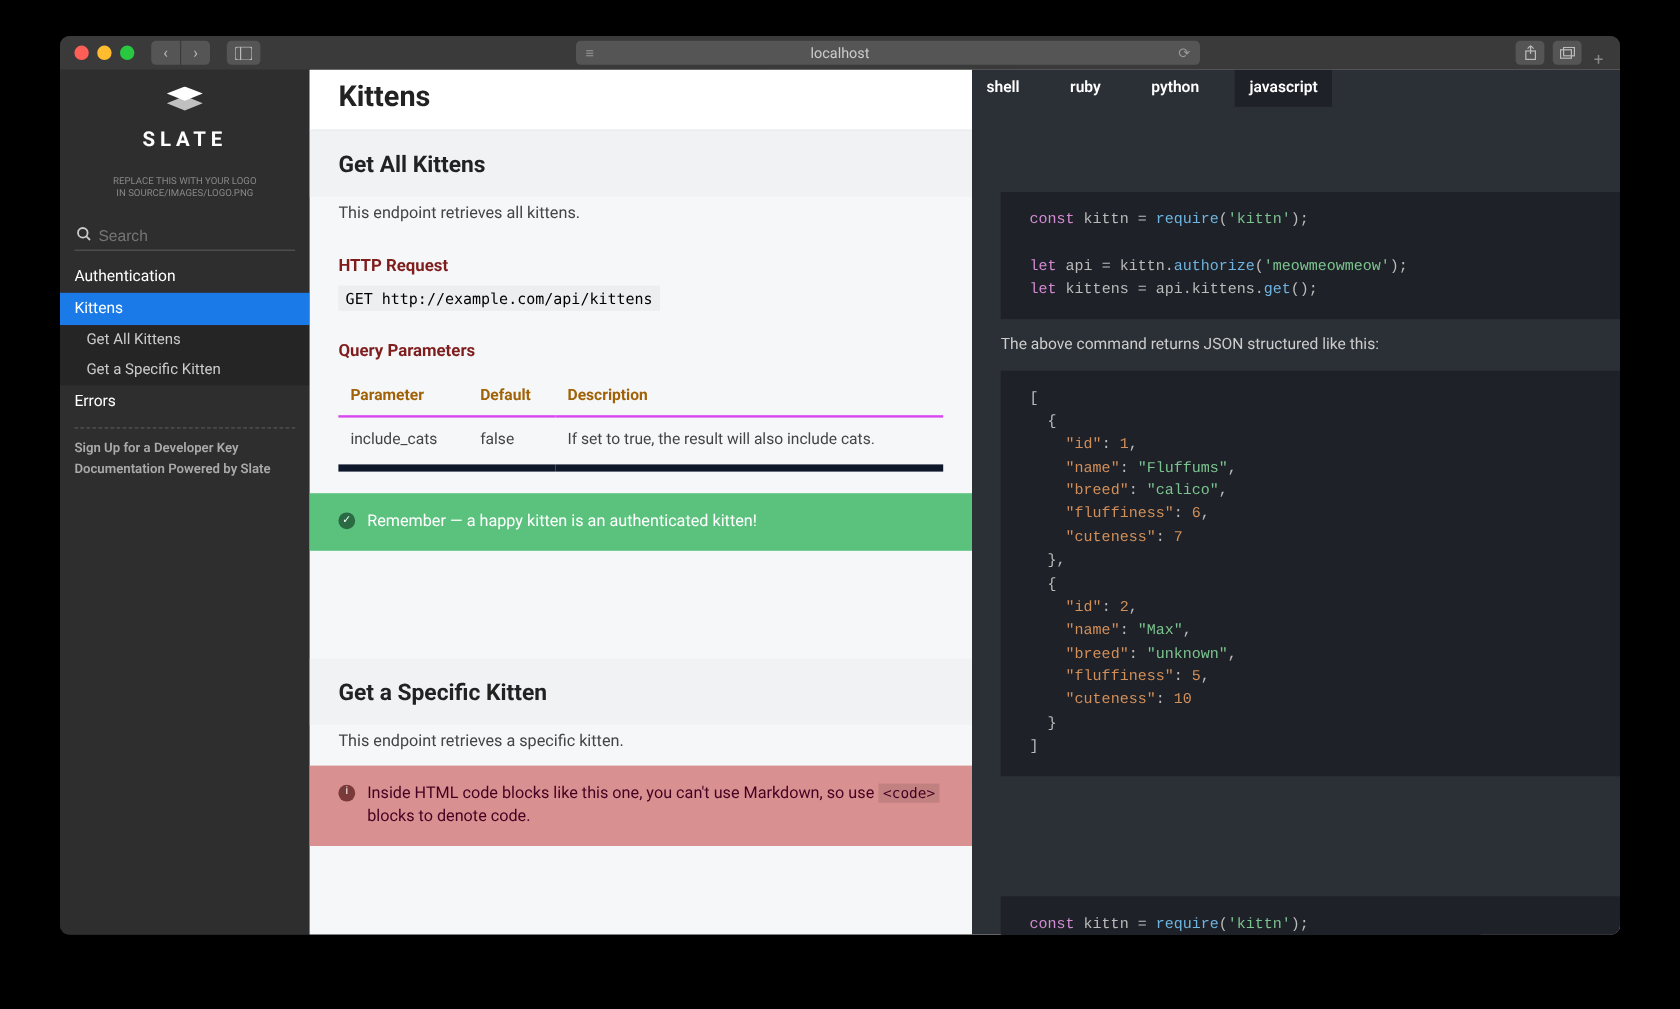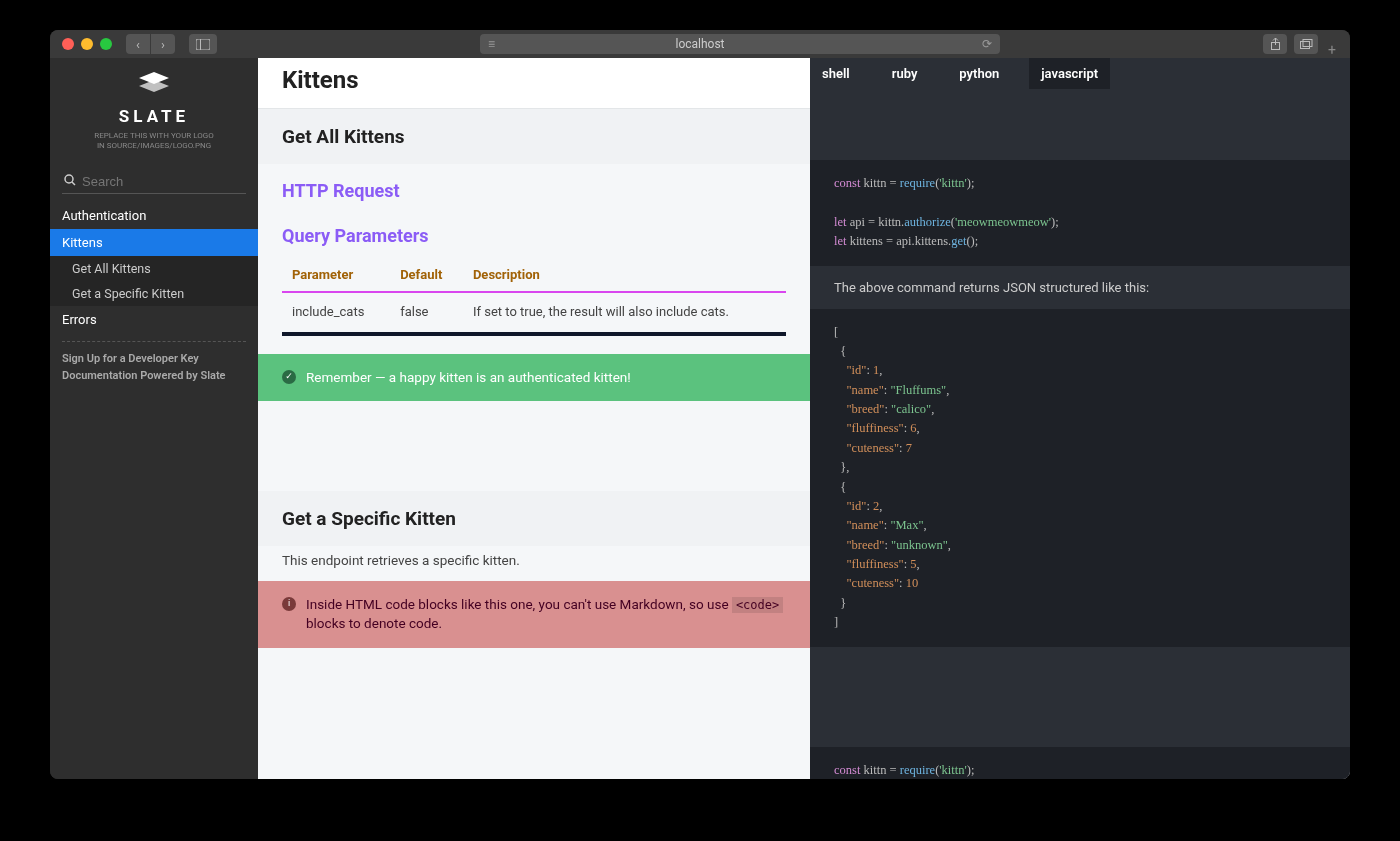--- a/index.html
+++ b/index.html
@@ -23,58 +23,58 @@
   .titlebar .right-btns{display:flex;gap:6px;}
   .right-btns .nav-btn{border-radius:4px;}
   .plus-tab{color:#888;font-size:14px;padding:4px 2px 0 2px;cursor:pointer;align-self:flex-end;}
 
   .content { flex:1; display:flex; overflow:hidden; }
   
   .sidebar { width:208px; background:#2e2e2e; color:#ccc; overflow-y:auto; font-size:13px; }
   .logo-block{ text-align:center; padding:14px 10px 10px; }
   .logo-icon{ font-size:26px; color:#fff; line-height:1; }
   .logo-text{ font-weight:700; letter-spacing:4px; font-size:17px; color:#fff; margin-top:6px;}
-  .logo-sub{ font-size:8px; color:#888; margin-top:5px; line-height:1.3; text-transform:uppercase;}
+  .logo-sub{ font-size:8px; color:#888; margin-top:19px; line-height:1.3; text-transform:uppercase;}
   .search-box{ margin:8px 12px; border-bottom:1px solid #555; display:flex; align-items:center; gap:6px; padding:4px 2px;}
   .search-box input{ background:transparent; border:none; color:#ccc; font-size:13px; outline:none; width:100%;}
   .search-box .search-ico{color:#ccc;font-size:12px;}
   .nav-item{ padding:6px 12px; color:#fff; font-size:13px; cursor:pointer;}
   .nav-item.active{ background:#1a7ae8; }
   .sub-item{ padding:5px 12px 5px 22px; color:#ccc; font-size:12.5px; cursor:pointer; background:#252525;}
   .footer-links{ border-top:1px dashed #555; margin:8px 12px; padding-top:8px;}
   .footer-links div{ font-size:11px; color:#aaa; font-weight:600; padding:2px 0; cursor:pointer;}
 
   
   .main { flex:1; background:#f5f7f9; overflow-y:auto; position:relative; }
   .doc-col { margin-right:540px; }
   .h1 { font-size:24px; font-weight:700; color:#222; background:#fff; padding:8px 24px 14px; border-bottom:1px solid #e3e6e8;}
   .h2 { font-size:19px; font-weight:700; color:#222; background:#f0f2f4; padding:16px 24px;}
-  .h3 { font-size:18px; font-weight:700; color:#8b5cf6; padding:16px 24px 8px;}
+  .h3 { font-size:14px; font-weight:700; color:#7f1d1d; padding:16px 24px 8px;}
   .p { font-size:13.5px; color:#444; padding:4px 24px 10px; line-height:1.5;}
   .code-inline{ background:#eceef0; padding:3px 6px; font-family:Menlo,Consolas,monospace; font-size:12.5px; margin:0 24px 10px; display:inline-block;}
   table{ width:calc(100% - 48px); margin:4px 24px 18px; border-collapse:collapse; font-size:13px;}
   th{ text-align:left; padding:9px 10px; font-weight:700; border-bottom:2px solid #d946ef; color:#a16207;}
-  td{ padding:10px 10px; border-bottom:4px solid #0f172a; color:#444; vertical-align:top; line-height:1.45;}
+  td{ padding:10px 10px; border-bottom:6px solid #0f172a; color:#444; vertical-align:top; line-height:1.45;}
   tr:nth-child(even) td{background:#fbfcfd;}
   .notice{ padding:14px 24px; font-size:13.5px; display:flex; align-items:flex-start; gap:10px; line-height:1.45;}
   .notice.success{ background:#5bc27e; color:#fff;}
   .notice.warn{ background:#d99090; color:#402;}
   .notice .ico{ width:14px;height:14px;border-radius:50%;background:#333;color:#fff;font-size:9px;display:flex;align-items:center;justify-content:center;flex-shrink:0;margin-top:2px;}
   .notice.success .ico{background:#2a6b44;}
   .notice.warn .ico{background:#7a3a3a;}
   .notice code{ background:rgba(0,0,0,.1); padding:1px 4px; font-family:Menlo,monospace; font-size:12px;}
   .spacer{height:90px;}
 
   
   .code-col { width:540px; position:absolute; right:0; top:0; bottom:0; background:#2b2f36; color:#ccc; overflow:hidden; }
   .lang-tabs{ display:flex; background:#2b2f36;gap:18px; }
   .lang-tab{ padding:8px 12px; font-size:13px; color:#fff; cursor:pointer; font-weight:600;}
   .lang-tab.active{ background:#1e2127;}
   .code-scroll{position:absolute;top:32px;bottom:0;left:0;right:0;overflow-y:auto;}
-  .code-block{ background:#1e2127; padding:14px 24px; font-family:Liberation Serif, serif; font-size:12.5px; line-height:1.55; white-space:pre; color:#c8ccd0;}
+  .code-block{ background:#1e2127; padding:14px 24px; font-family:Liberation Mono, monospace; font-size:12.5px; line-height:1.55; white-space:pre; color:#c8ccd0;margin-left:24px;}
   .code-note{ padding:14px 24px; font-size:13px; color:#ccc; background:#2b2f36;}
   .code-gap{height:70px;background:#2b2f36;}
   .tk-kw{color:#d38bd3;} .tk-str{color:#7cc48f;} .tk-fn{color:#6eb4e0;} .tk-num{color:#d28f5a;} .tk-key{color:#d28f5a;} .tk-pn{color:#bbb;}
 </style>
 </head>
 <body>
 
 <div class="browser-window">
   <div class="titlebar">
     <div class="traffic">
@@ -150,21 +150,23 @@
         <div>Sign Up for a Developer Key</div>
         <div>Documentation Powered by Slate</div>
       </div>
     </div>
 
     <div class="main">
       <div class="doc-col">
         <div class="h1">Kittens</div>
 
         <div class="h2">Get All Kittens</div>
+        <div class="p">This endpoint retrieves all kittens.</div>
         <div class="h3">HTTP Request</div>
+        <div><span class="code-inline">GET http://example.com/api/kittens</span></div>
         <div class="h3">Query Parameters</div>
         <table>
           <thead>
               <tr id="table-head">
                 <th>Parameter</th>
                 <th>Default</th>
                 <th>Description</th>
               </tr>
             </thead>
           <tbody id="table-body">

